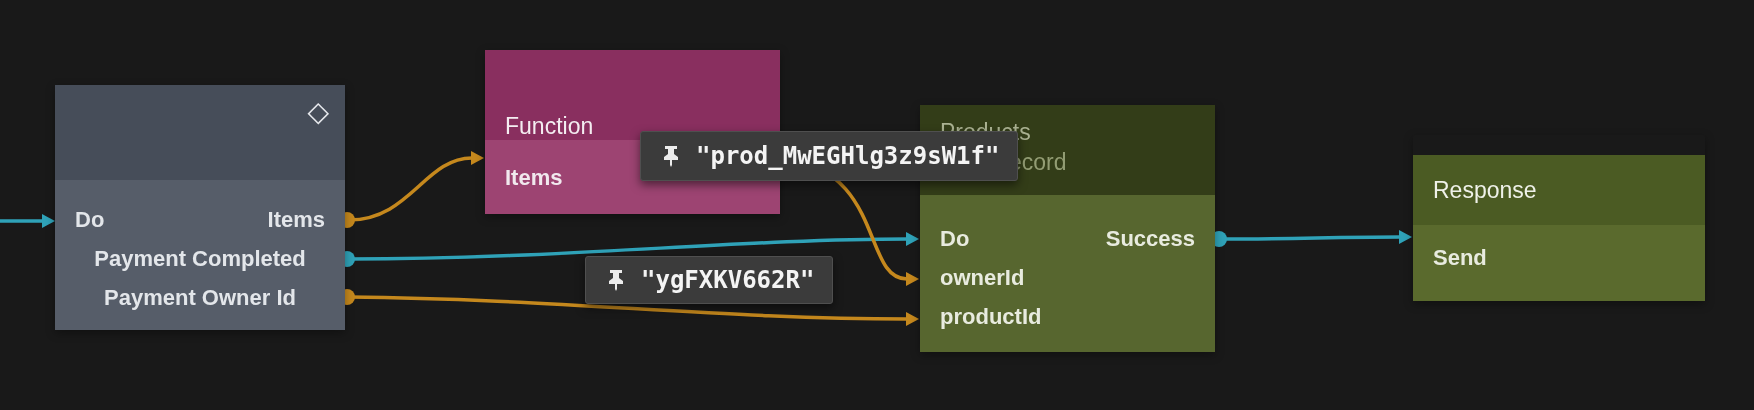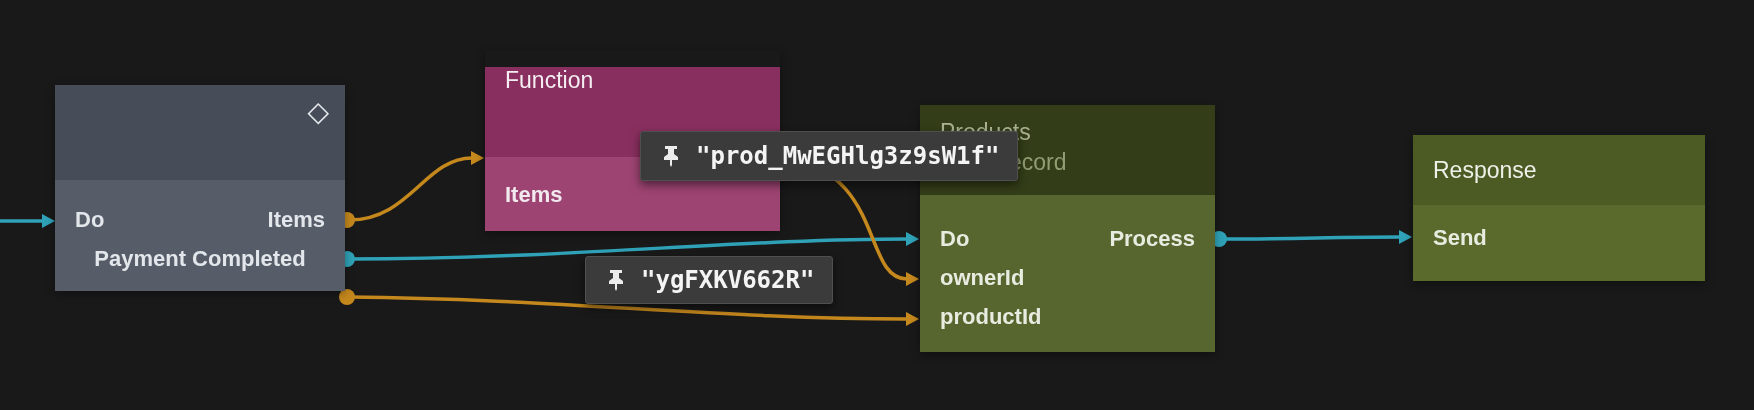--- a/index.html
+++ b/index.html
@@ -17,33 +17,33 @@
   .row.left  { justify-content:flex-start; }
 
   
   .node-stripe .hdr { background:#464d59; height:95px; padding-top:16px; position:relative; }
   .node-stripe .hdr .t { font-size:23px; line-height:27px; color:#edeff2; }
   .node-stripe .diamond { position:absolute; right:16px; top:10px; font-size:28px; color:#e8eaee; line-height:34px; }
   .node-stripe .body { background:#565d69; padding:20px 0 13px; }
   .node-stripe .row { color:#e3e6ea; }
 
   
-  .node-fn .hdr { background:#892f5f; height:90px; display:flex; align-items:flex-start; font-size:23px; color:#f4edf1;margin-top:17px; }
+  .node-fn .hdr { background:#892f5f; height:90px; display:flex; align-items:flex-end; font-size:23px; color:#f4edf1; }
   .node-fn .body { background:#9d4472; padding:18px 0 17px; }
   .node-fn .row { color:#f1e9ee; }
 
   
   .node-products .hdr { background:#333d18; height:90px; padding-top:12px; }
   .node-products .t1 { font-size:23px; line-height:30px; color:#abb292; }
   .node-products .t2 { font-size:23px; line-height:30px; color:#939d74; }
   .node-products .body { background:#57662f; padding:24px 0 16px; }
   .node-products .row { color:#e8ebdf; }
 
   
-  .node-response .hdr { background:#4b5b23; height:70px; display:flex; align-items:center; font-size:23px; color:#eff1e9; }
+  .node-response .hdr { background:#4b5b23; height:70px; display:flex; align-items:center; font-size:23px; color:#eff1e9;margin-top:20px; }
   .node-response .body { background:#5a6a2d; padding:13px 0 24px; }
   .node-response .row { color:#e8ebdf; }
 
   
   .tooltip { position:absolute; z-index:3; background:#3b3b3b; border:1px solid #4f4f4f; border-radius:3px;
              display:inline-flex; align-items:center; gap:13px; padding:0 18px; height:50px;
              box-shadow:0 4px 10px rgba(0,0,0,.5);
              font-family:"DejaVu Sans Mono","Liberation Mono",monospace; font-weight:bold;
              font-size:24px; color:#f4f4f4; white-space:nowrap; }
   .tooltip svg { display:block; }
@@ -85,20 +85,23 @@
       <span class="diamond">◇</span>
     </div>
     <div class="body">
       <div class="row">
         <span>Do</span>
         <span>Items</span>
       </div>
       <div class="row right">
         <span>Payment Completed</span>
       </div>
+      <div class="row right">
+        <span>Payment Owner Id</span>
+      </div>
     </div>
   </div>
 
   <div class="node node-fn" style="left:485px; top:50px; width:295px;">
     <div class="hdr">
       <span>Function</span>
     </div>
     <div class="body">
       <div class="row left">
         <span>Items</span>
@@ -107,21 +110,21 @@
   </div>
 
   <div class="node node-products" style="left:920px; top:105px; width:295px;">
     <div class="hdr">
       <div class="t1">Products</div>
       <div class="t2">New Record</div>
     </div>
     <div class="body">
       <div class="row">
         <span>Do</span>
-        <span>Process</span>
+        <span>Success</span>
       </div>
       <div class="row left">
         <span>ownerId</span>
       </div>
       <div class="row left">
         <span>productId</span>
       </div>
     </div>
   </div>
 

